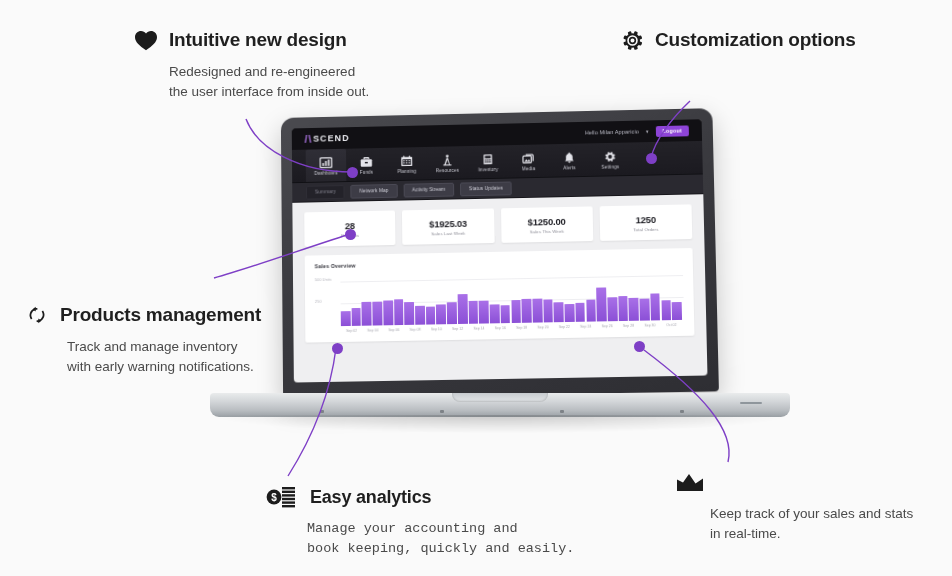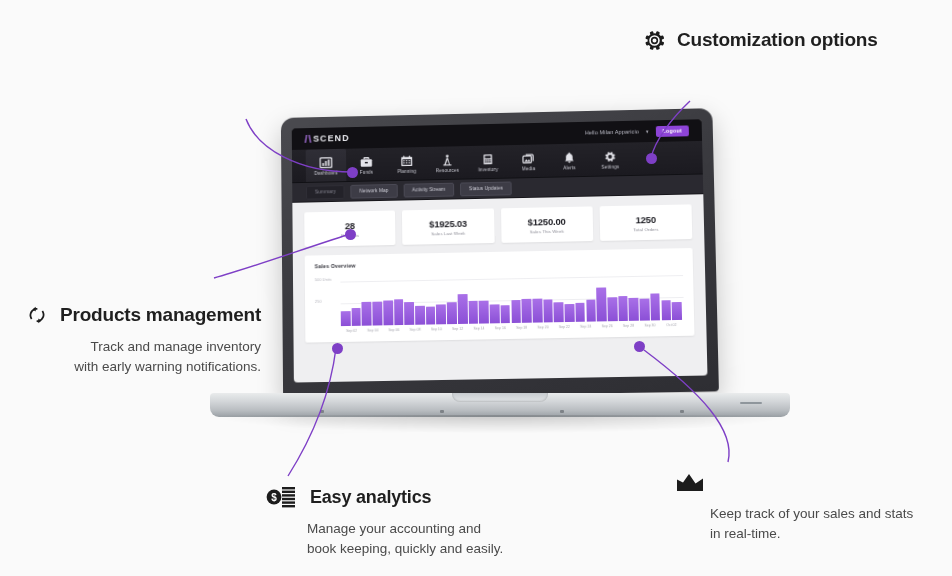--- a/index.html
+++ b/index.html
@@ -19,27 +19,27 @@
   
   .feature { position:absolute; z-index:5; }
   .feature-head { display:flex; align-items:center; gap:10px; }
   .feature-icon { width:26px; height:26px; flex:0 0 26px; display:flex; align-items:center; justify-content:center; color:#1c1c1c; }
   .feature-icon svg { display:block; }
   .feature-title { font-size:19px; font-weight:600; letter-spacing:-0.2px; color:#1f1f1f; white-space:nowrap; }
   .feature-desc { font-size:13.5px; line-height:1.45; color:#4a4a4a; white-space:pre-line; }
 
   #f-design   { left:133px; top:27px; }
   #f-design   .feature-desc { margin:9px 0 0 36px; }
-  #f-custom   { left:641px; top:27px; }
+  #f-custom   { left:619px; top:27px; }
   #f-custom   .feature-desc { margin:9px 0 0 36px; }
   #f-inventory{ left:24px;  top:302px; }
-  #f-inventory .feature-desc { margin:9px 0 0 43px;text-align:right; }
+  #f-inventory .feature-desc { margin:9px 0 0 43px; }
   #f-accounting{ left:266px; top:484px; }
   #f-accounting .feature-head { align-items:center; }
-  #f-accounting .feature-desc { margin:9px 0 0 41px; }
+  #f-accounting .feature-desc { margin:9px 0 0 41px;font-family:Liberation Mono, monospace; }
   #f-analytics{ left:676px; top:469px; }
   #f-analytics .feature-desc { margin:9px 0 0 34px; }
   #f-accounting .feature-title,
   #f-analytics .feature-title { font-size:18px; }
   #f-accounting .feature-head { gap:14px; }
   #f-analytics .feature-head { gap:16px; }
 
   
   #laptop { position:absolute; left:210px; top:110px; width:580px; height:330px; z-index:2; }
 
@@ -171,20 +171,32 @@
       <path d="M728,462 C736,430 700,392 644,350"></path>
     </g>
   </svg>
 
   <div class="dot" style="left:347px; top:167px;"></div>
   <div class="dot" style="left:646px; top:153px;"></div>
   <div class="dot" style="left:345px; top:229px;"></div>
   <div class="dot" style="left:332px; top:343px;"></div>
   <div class="dot" style="left:634px; top:341px;"></div>
 
+  <div class="feature" id="f-design">
+    <div class="feature-head">
+      <span class="feature-icon">
+        <svg width="24" height="22" viewBox="0 0 24 22">
+            <path fill="#1c1c1c" d="M12 21.3C5.3 16.6 1 12.8 1 8.2 1 4.5 3.8 2 7 2c2 0 3.9 1 5 2.6C13.1 3 15 2 17 2c3.2 0 6 2.5 6 6.2 0 4.6-4.3 8.4-11 13.1z"></path>
+          </svg>
+      </span>
+      <span class="feature-title">Intuitive new design</span>
+    </div>
+    <div class="feature-desc">Redesigned and re-engineered
+the user interface from inside out.</div>
+  </div>
 
   <div class="feature" id="f-custom">
     <div class="feature-head">
       <span class="feature-icon">
         <svg width="23" height="23" viewBox="0 0 24 24">
             <path fill="#1c1c1c" d="M12 8.2a3.8 3.8 0 100 7.6 3.8 3.8 0 000-7.6zm0 5.9a2.1 2.1 0 110-4.2 2.1 2.1 0 010 4.2z"></path>
             <path fill="#1c1c1c" d="M21.3 13.6l-1.6-.5a7.8 7.8 0 000-2.2l1.6-.5c.5-.2.8-.7.6-1.2l-.6-1.7c-.2-.5-.7-.8-1.2-.6l-1.6.5a7.8 7.8 0 00-1.6-1.6l.5-1.6c.2-.5-.1-1-.6-1.2l-1.7-.6c-.5-.2-1 .1-1.2.6l-.5 1.6a7.8 7.8 0 00-2.2 0l-.5-1.6c-.2-.5-.7-.8-1.2-.6l-1.7.6c-.5.2-.8.7-.6 1.2l.5 1.6a7.8 7.8 0 00-1.6 1.6l-1.6-.5c-.5-.2-1 .1-1.2.6l-.6 1.7c-.2.5.1 1 .6 1.2l1.6.5a7.8 7.8 0 000 2.2l-1.6.5c-.5.2-.8.7-.6 1.2l.6 1.7c.2.5.7.8 1.2.6l1.6-.5a7.8 7.8 0 001.6 1.6l-.5 1.6c-.2.5.1 1 .6 1.2l1.7.6c.5.2 1-.1 1.2-.6l.5-1.6a7.8 7.8 0 002.2 0l.5 1.6c.2.5.7.8 1.2.6l1.7-.6c.5-.2.8-.7.6-1.2l-.5-1.6a7.8 7.8 0 001.6-1.6l1.6.5c.5.2 1-.1 1.2-.6l.6-1.7c.2-.5-.1-1-.6-1.2zM12 17.5a5.5 5.5 0 110-11 5.5 5.5 0 010 11z"></path>
           </svg>
       </span>
       <span class="feature-title">Customization options</span>

